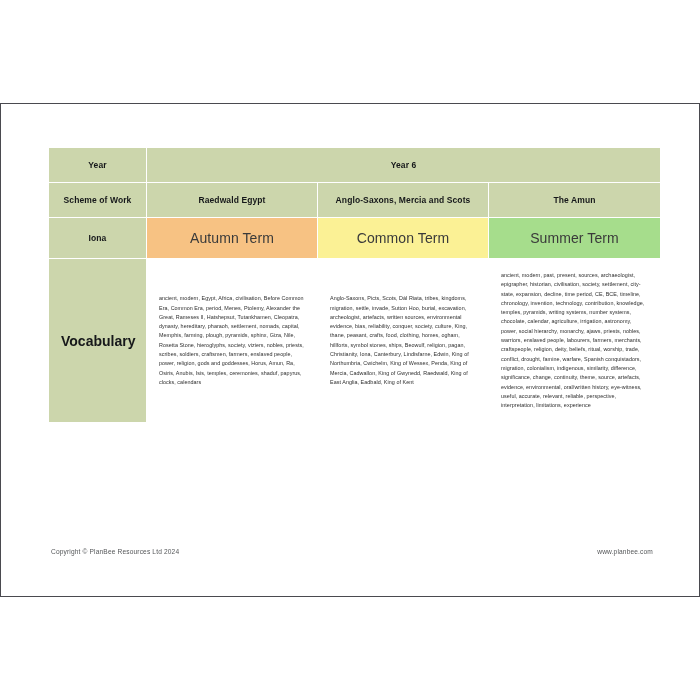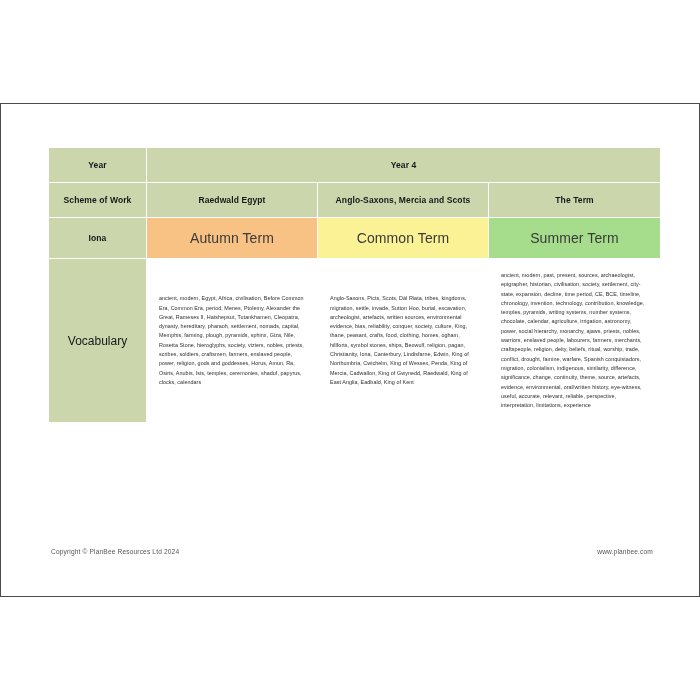--- a/index.html
+++ b/index.html
@@ -64,22 +64,22 @@
     height: 21px;
     letter-spacing: 0.1px;
   }
   .term-autumn { background: #f7c283; }
   .term-spring { background: #fbf195; }
   .term-summer { background: #a6dd8c; }
 
   .vocab-label-cell {
     background: #ccd6ac;
     text-align: center;
-    font-weight: normal;
-    font-size: 12px;
+    font-weight: bold;
+    font-size: 14px;
     color: #16181a;
     vertical-align: middle;
   }
 
   .vocab-cell {
     background: #ffffff;
     vertical-align: top;
     font-size: 5.4px;
     line-height: 1.72;
     color: #2e2e2e;
@@ -120,27 +120,27 @@
   <table id="curriculum-table">
     <colgroup>
       <col style="width:97px">
       <col style="width:170px">
       <col style="width:170px">
       <col style="width:171px">
     </colgroup>
     <tbody>
       <tr>
         <td class="hdr-cell row-label">Year</td>
-        <td class="hdr-cell" colspan="3">Year 4</td>
+        <td class="hdr-cell" colspan="3">Year 6</td>
       </tr>
       <tr>
         <td class="hdr-cell row-label">Scheme of Work</td>
         <td class="hdr-cell">Raedwald Egypt</td>
         <td class="hdr-cell">Anglo-Saxons, Mercia and Scots</td>
-        <td class="hdr-cell">The Term</td>
+        <td class="hdr-cell">The Amun</td>
       </tr>
       <tr>
         <td class="hdr-cell row-label">Iona</td>
         <td class="term-cell term-autumn">Autumn Term</td>
         <td class="term-cell term-spring">Common Term</td>
         <td class="term-cell term-summer">Summer Term</td>
       </tr>
       <tr>
         <td class="vocab-label-cell row-label">Vocabulary</td>
         <td class="vocab-cell">ancient, modern, Egypt, Africa, civilisation, Before Common Era, Common Era, period, Menes, Ptolemy, Alexander the Great, Rameses II, Hatshepsut, Tutankhamen, Cleopatra, dynasty, hereditary, pharaoh, settlement, nomads, capital, Memphis, farming, plough, pyramids, sphinx, Giza, Nile, Rosetta Stone, hieroglyphs, society, viziers, nobles, priests, scribes, soldiers, craftsmen, farmers, enslaved people, power, religion, gods and goddesses, Horus, Amun, Ra, Osiris, Anubis, Isis, temples, ceremonies, shaduf, papyrus, clocks, calendars</td>

